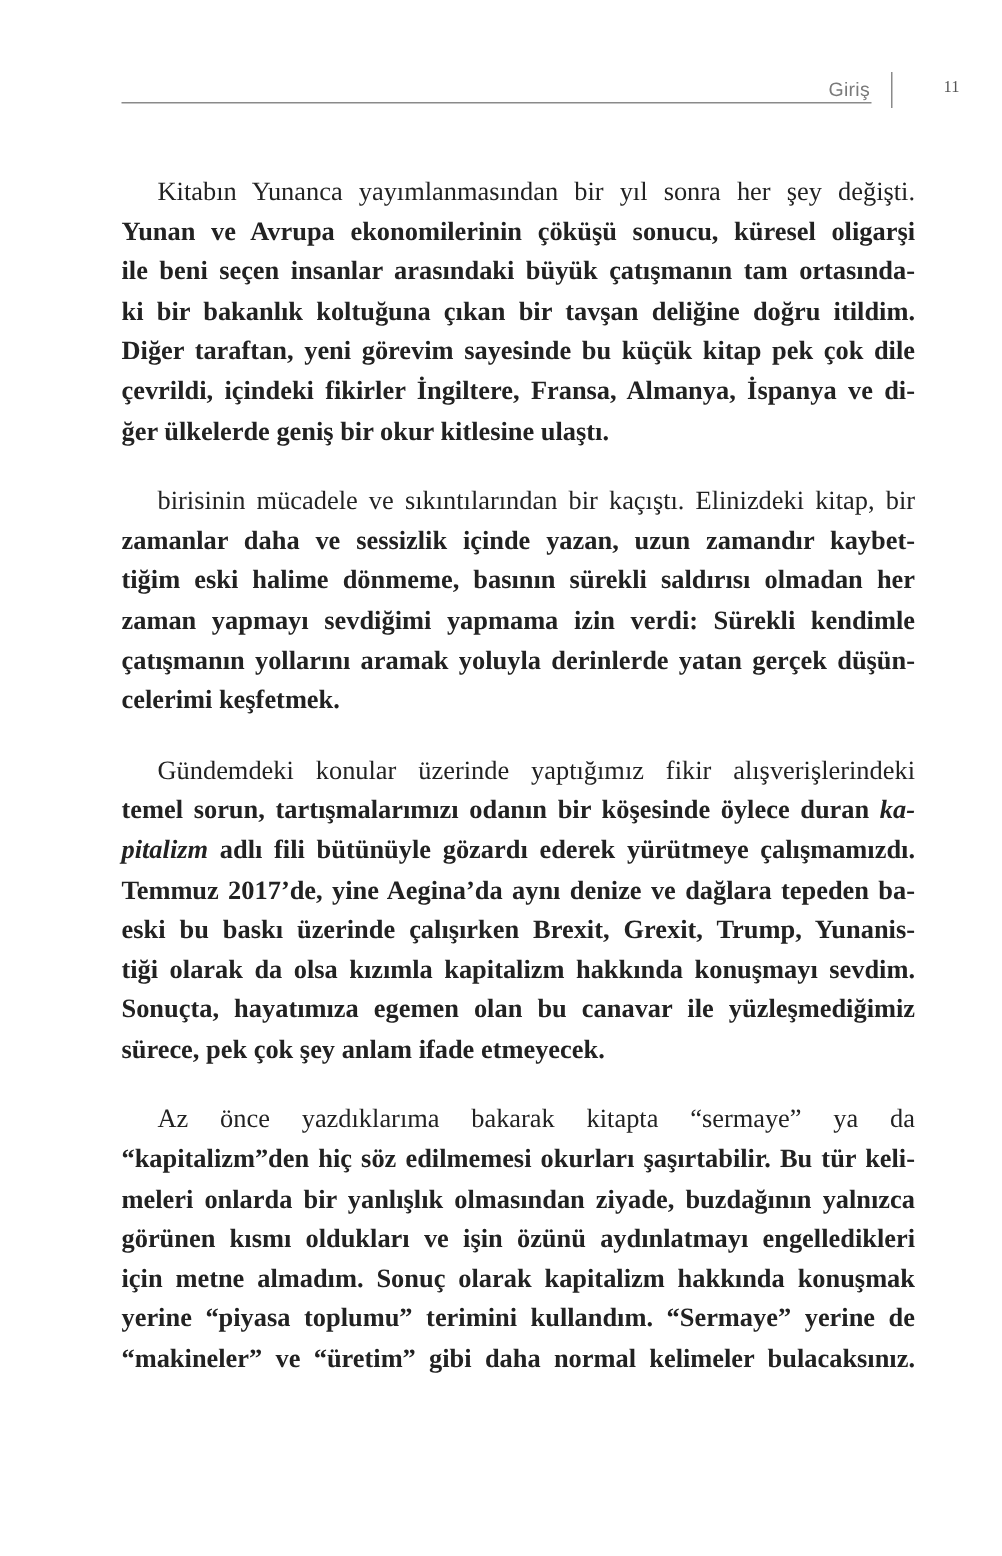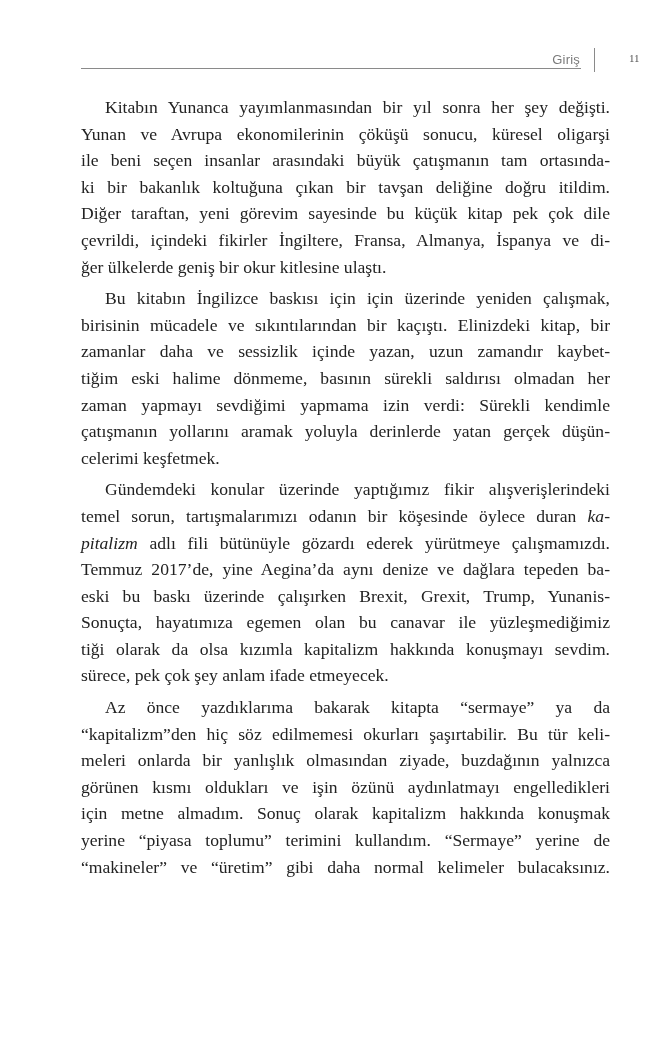--- a/index.html
+++ b/index.html
@@ -22,22 +22,22 @@
     font-family: Liberation Serif, serif; font-size: 11px; color: #555; margin-left: 25px;
   }
   .body-text {
     position: absolute; left: 81px; top: 94px; width: 529px;
     font-family: "Liberation Serif", serif; font-size: 17.6px; line-height: 26.6px;
     color: #222;
   }
   .para { margin: 0 0 5px 0; text-indent: 24px; }
   .line { display: block; text-align: justify; text-align-last: justify; white-space: nowrap; }
   .line.last { text-align-last: left; }
-  .para .line:not(:first-child) { text-indent: 0; }
-  .para .line:first-child { text-indent: 24px; }
+  .para .line:not(:first-child) { text-indent: 0; font-weight: bold; }
+  .para .line:first-child { text-indent: 24px; margin-top: 20px; }
   em { font-style: italic; }
 </style>
 </head>
 <body>
 
 <div class="header-rule"></div>
 <div class="running-head">Giriş</div>
 <div class="head-divider"></div>
 <div class="page-number">11</div>
 
@@ -45,36 +45,35 @@
     <div class="para">
       <span class="line">Kitabın Yunanca yayımlanmasından bir yıl sonra her şey değişti.</span>
       <span class="line">Yunan ve Avrupa ekonomilerinin çöküşü sonucu, küresel oligarşi</span>
       <span class="line">ile beni seçen insanlar arasındaki büyük çatışmanın tam ortasında-</span>
       <span class="line">ki bir bakanlık koltuğuna çıkan bir tavşan deliğine doğru itildim.</span>
       <span class="line">Diğer taraftan, yeni görevim sayesinde bu küçük kitap pek çok dile</span>
       <span class="line">çevrildi, içindeki fikirler İngiltere, Fransa, Almanya, İspanya ve di-</span>
       <span class="line last">ğer ülkelerde geniş bir okur kitlesine ulaştı.</span>
     </div>
     <div class="para">
-      <span class="line">Bu kitabın İngilizce baskısı için için üzerinde yeniden çalışmak,</span>
       <span class="line">birisinin mücadele ve sıkıntılarından bir kaçıştı. Elinizdeki kitap, bir</span>
       <span class="line">zamanlar daha ve sessizlik içinde yazan, uzun zamandır kaybet-</span>
       <span class="line">tiğim eski halime dönmeme, basının sürekli saldırısı olmadan her</span>
       <span class="line">zaman yapmayı sevdiğimi yapmama izin verdi: Sürekli kendimle</span>
       <span class="line">çatışmanın yollarını aramak yoluyla derinlerde yatan gerçek düşün-</span>
       <span class="line last">celerimi keşfetmek.</span>
     </div>
     <div class="para">
       <span class="line">Gündemdeki konular üzerinde yaptığımız fikir alışverişlerindeki</span>
       <span class="line">temel sorun, tartışmalarımızı odanın bir köşesinde öylece duran <em>ka-</em></span>
       <span class="line"><em>pitalizm</em> adlı fili bütünüyle gözardı ederek yürütmeye çalışmamızdı.</span>
       <span class="line">Temmuz 2017’de, yine Aegina’da aynı denize ve dağlara tepeden ba-</span>
       <span class="line">eski bu baskı üzerinde çalışırken Brexit, Grexit, Trump, Yunanis-</span>
+      <span class="line">tiği olarak da olsa kızımla kapitalizm hakkında konuşmayı sevdim.</span>
       <span class="line">Sonuçta, hayatımıza egemen olan bu canavar ile yüzleşmediğimiz</span>
-      <span class="line">tiği olarak da olsa kızımla kapitalizm hakkında konuşmayı sevdim.</span>
       <span class="line last">sürece, pek çok şey anlam ifade etmeyecek.</span>
     </div>
     <div class="para">
       <span class="line">Az önce yazdıklarıma bakarak kitapta “sermaye” ya da</span>
       <span class="line">“kapitalizm”den hiç söz edilmemesi okurları şaşırtabilir. Bu tür keli-</span>
       <span class="line">meleri onlarda bir yanlışlık olmasından ziyade, buzdağının yalnızca</span>
       <span class="line">görünen kısmı oldukları ve işin özünü aydınlatmayı engelledikleri</span>
       <span class="line">için metne almadım. Sonuç olarak kapitalizm hakkında konuşmak</span>
       <span class="line">yerine “piyasa toplumu” terimini kullandım. “Sermaye” yerine de</span>
       <span class="line">“makineler” ve “üretim” gibi daha normal kelimeler bulacaksınız.</span>

